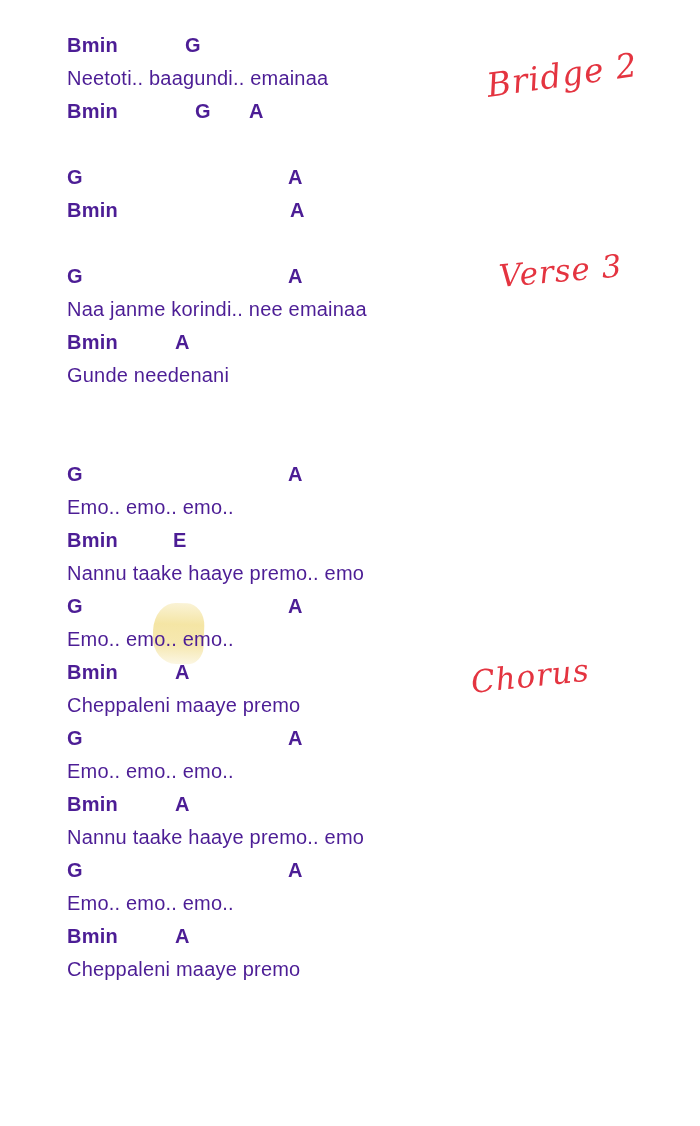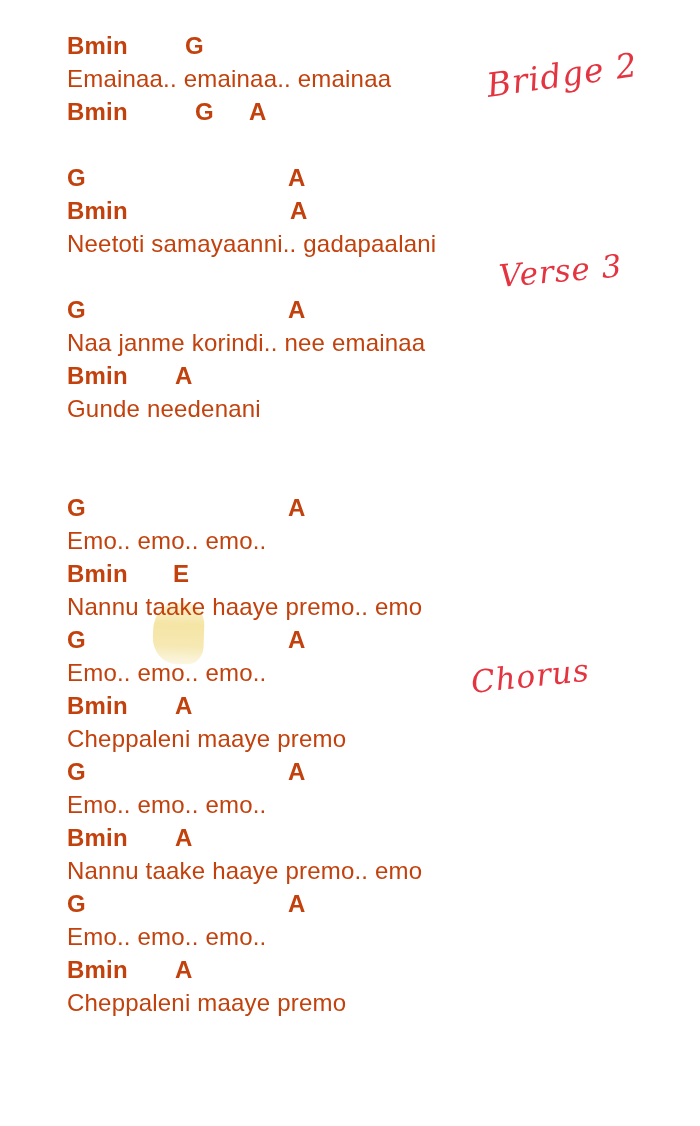--- a/index.html
+++ b/index.html
@@ -15,22 +15,22 @@
     position: absolute;
     left: 67px;
     top: 29px;
     z-index: 1;
   }
   .section { }
   .line {
     position: relative;
     height: 33px;
     line-height: 33px;
-    font-size: 24px;
-    color: #c2410c;
+    font-size: 20px;
+    color: #4c1d95;
     white-space: pre;
     width: 500px;
     letter-spacing: 0.2px;
   }
   .line--chords { font-weight: 700; }
   .chord { position: absolute; top: 0; }
   .annotation {
     position: absolute;
     z-index: 2;
     font-family: "DejaVu Serif", serif;
@@ -52,27 +52,26 @@
   }
 </style>
 </head>
 <body>
 
 <div class="page">
   <div class="highlight-mark" style="left: 153px; top: 603px; width: 51px; height: 61px; transform: rotate(2deg);"></div>
   <div class="content" style="color: rgb(58, 58, 60);">
       <div class="section" style="margin-bottom: 33px;">
         <div class="line line--chords"><span class="chord" style="left: 0px;">Bmin</span><span class="chord" style="left: 118px;">G</span></div>
-        <div class="line line--lyrics">Emainaa.. emainaa.. emainaa</div>
+        <div class="line line--lyrics">Neetoti.. baagundi.. emainaa</div>
         <div class="line line--chords"><span class="chord" style="left: 0px;">Bmin</span><span class="chord" style="left: 128px;">G</span><span class="chord" style="left: 182px;">A</span></div>
       </div>
       <div class="section" style="margin-bottom: 33px;">
         <div class="line line--chords"><span class="chord" style="left: 0px;">G</span><span class="chord" style="left: 221px;">A</span></div>
         <div class="line line--chords"><span class="chord" style="left: 0px;">Bmin</span><span class="chord" style="left: 223px;">A</span></div>
-        <div class="line line--lyrics">Neetoti samayaanni.. gadapaalani</div>
       </div>
       <div class="section" style="margin-bottom: 66px;">
         <div class="line line--chords"><span class="chord" style="left: 0px;">G</span><span class="chord" style="left: 221px;">A</span></div>
         <div class="line line--lyrics">Naa janme korindi.. nee emainaa</div>
         <div class="line line--chords"><span class="chord" style="left: 0px;">Bmin</span><span class="chord" style="left: 108px;">A</span></div>
         <div class="line line--lyrics">Gunde needenani</div>
       </div>
       <div class="section" style="margin-bottom: 0px;">
         <div class="line line--chords"><span class="chord" style="left: 0px;">G</span><span class="chord" style="left: 221px;">A</span></div>
         <div class="line line--lyrics">Emo.. emo.. emo..</div>

